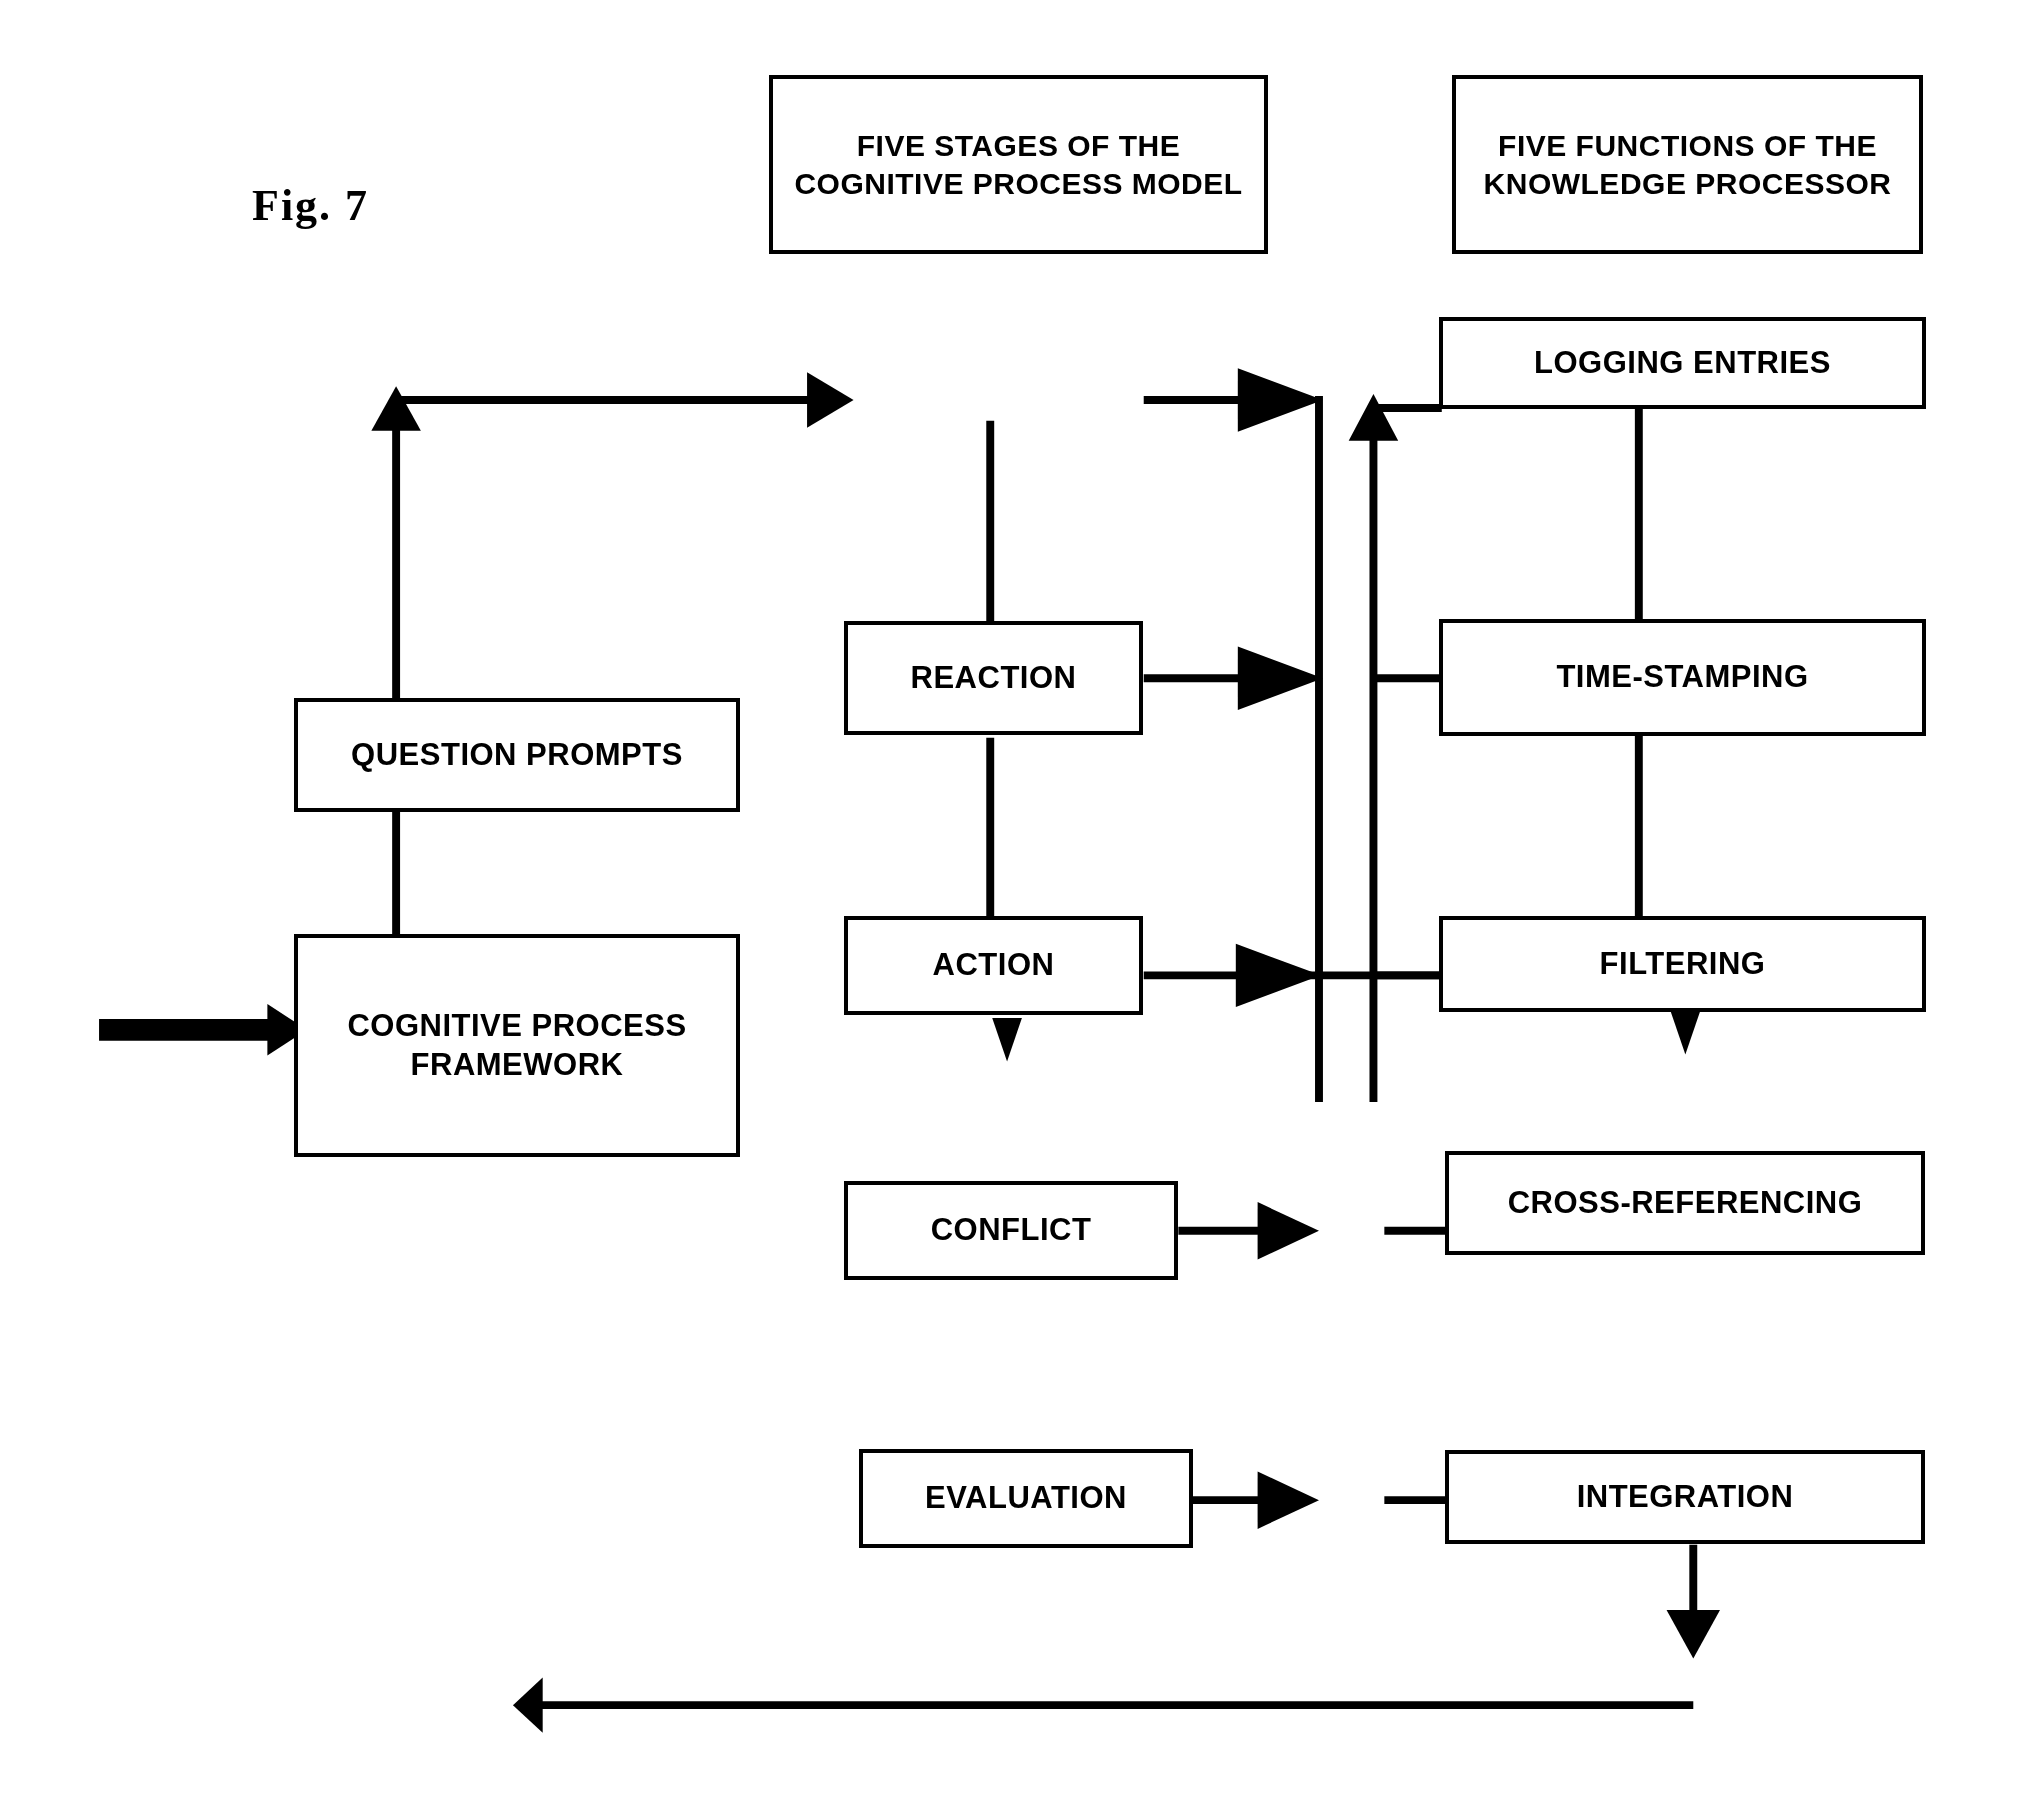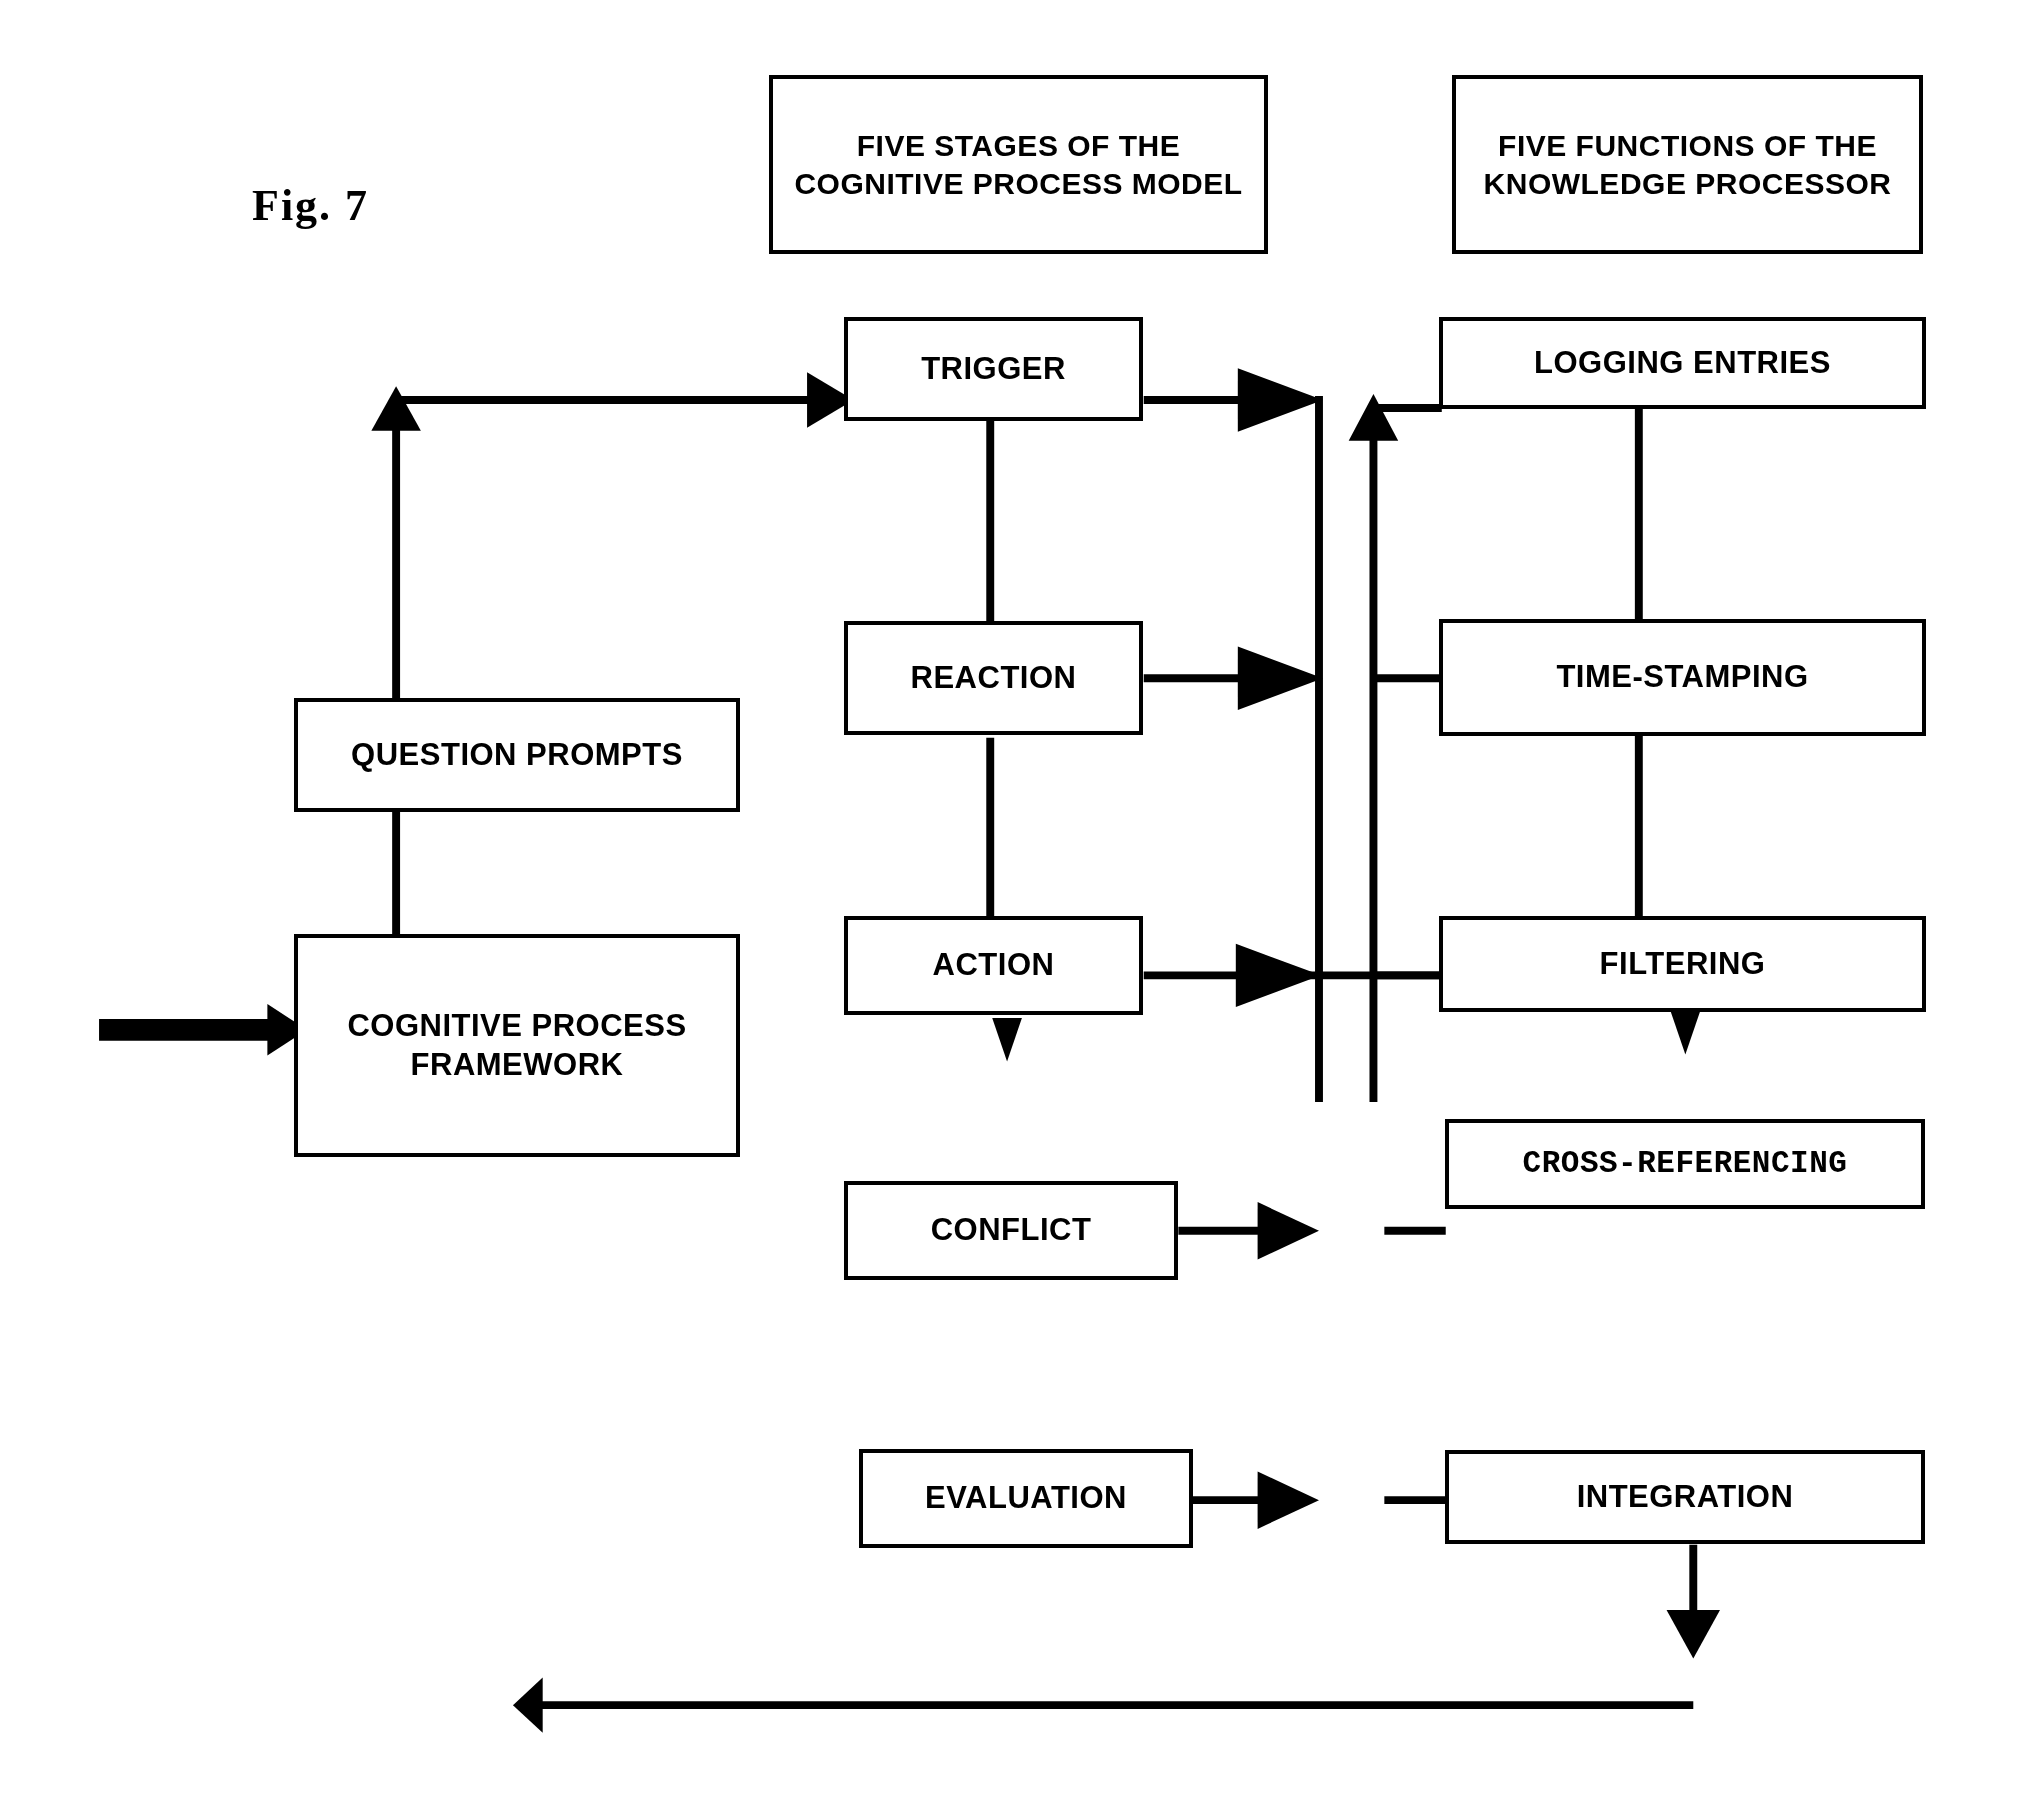--- a/index.html
+++ b/index.html
@@ -99,34 +99,33 @@
   <div class="figlabel" style="left:252px; top:180px;">Fig.  7</div>
 
   <div class="box hdr" style="left:769px; top:75px; width:499px; height:179px;">FIVE STAGES OF THE COGNITIVE PROCESS MODEL</div>
 
   <div class="box hdr" style="left:1452px; top:75px; width:471px; height:179px;">FIVE FUNCTIONS OF THE KNOWLEDGE PROCESSOR</div>
 
   <div class="box node" style="left:294px; top:698px; width:446px; height:114px;">QUESTION PROMPTS</div>
 
   <div class="box node" style="left:294px; top:934px; width:446px; height:223px;">COGNITIVE PROCESS FRAMEWORK</div>
 
-  <div class="box node" style="left:844px; top:317px; width:299px; height:104px;">TRIGGER</div>
 
   <div class="box node" style="left:844px; top:621px; width:299px; height:114px;">REACTION</div>
 
   <div class="box node" style="left:844px; top:916px; width:299px; height:99px;">ACTION</div>
 
   <div class="box node" style="left:844px; top:1181px; width:334px; height:99px;">CONFLICT</div>
 
   <div class="box node" style="left:844px; top:1449px; width:334px; height:99px;margin-left:15px;">EVALUATION</div>
 
   <div class="box node" style="left:1439px; top:317px; width:487px; height:92px;">LOGGING ENTRIES</div>
 
   <div class="box node" style="left:1439px; top:619px; width:487px; height:117px;">TIME-STAMPING</div>
 
   <div class="box node" style="left:1439px; top:916px; width:487px; height:96px;">FILTERING</div>
 
-  <div class="box node" style="left:1445px; top:1119px; width:480px; height:90px;font-family:Liberation Mono, monospace;">CROSS-REFERENCING</div>
+  <div class="box node" style="left:1445px; top:1151px; width:480px; height:104px;">CROSS-REFERENCING</div>
 
   <div class="box node" style="left:1445px; top:1450px; width:480px; height:94px;">INTEGRATION</div>
 
 </div>
 
 
 </body></html>

